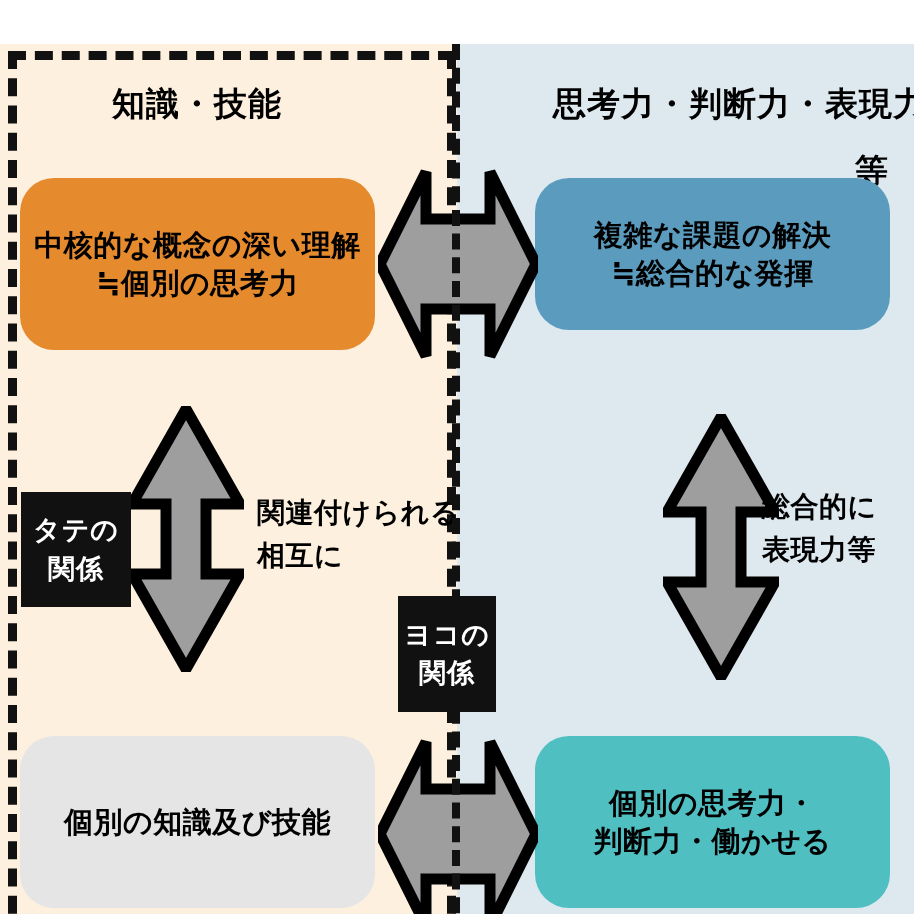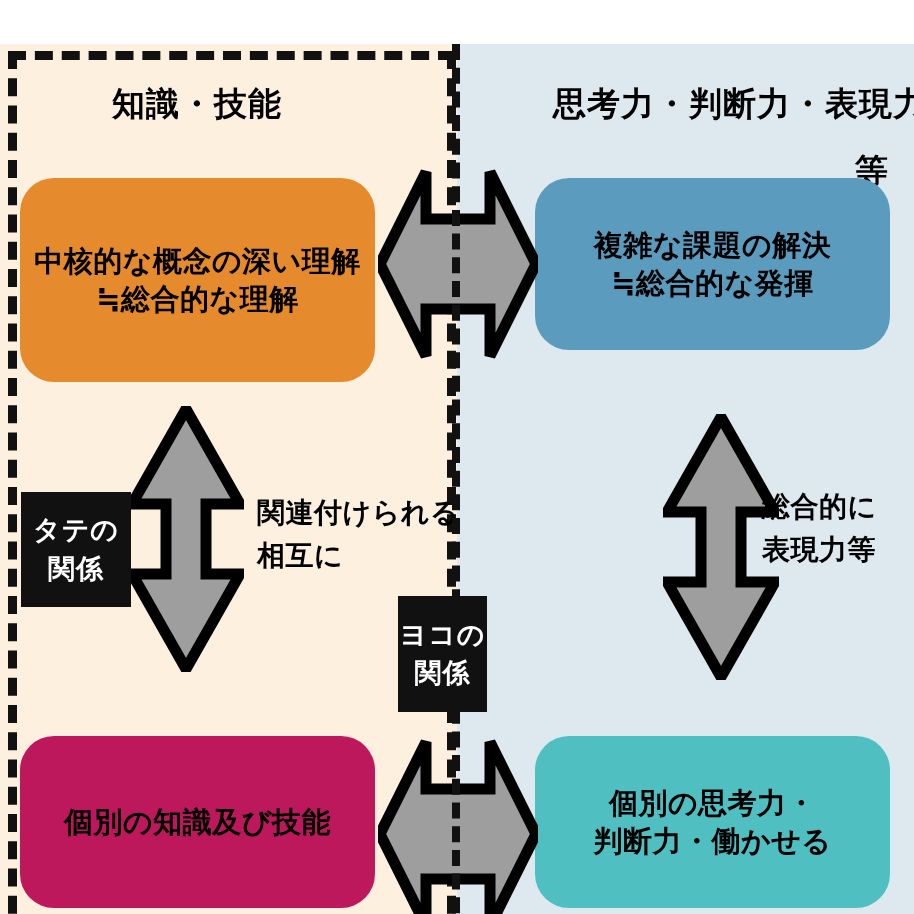--- a/index.html
+++ b/index.html
@@ -51,32 +51,32 @@
     justify-content: center;
     border-radius: 34px;
     color: #000000;
     text-align: center;
     line-height: 1.32;
     letter-spacing: 0.5px;
   }
   .box .line { display: block; white-space: nowrap; }
 
   #box-core-concept {
-    left: 20px;  top: 134px;  width: 355px; height: 204px;
+    left: 20px;  top: 134px;  width: 355px; height: 172px;
     background: #e68a2e;
     font-size: 29px; font-weight: 700; justify-content: center;
   }
   #box-complex-task {
-    left: 535px; top: 134px;  width: 355px; height: 172px;
+    left: 535px; top: 134px;  width: 355px; height: 152px;
     background: #5b9cbe;
     font-size: 29px; font-weight: 700;
   }
   #box-individual-knowledge {
     left: 20px;  top: 692px;  width: 355px; height: 172px;
-    background: #be185d;
+    background: #e5e5e5;
     font-size: 29px; font-weight: 700;
   }
   #box-individual-thinking {
     left: 535px; top: 692px;  width: 355px; height: 172px;
     background: #50bfc2;
     font-size: 29px; font-weight: 700;
   }
 
   
   .heading {
@@ -105,21 +105,21 @@
     align-items: center;
     justify-content: center;
     font-size: 27px;
     font-weight: 700;
     line-height: 1.42;
     letter-spacing: 1px;
     text-align: center;
     z-index: 6;
   }
   #tag-vertical   { left: 21px;  top: 448px; width: 110px; height: 115px; }
-  #tag-horizontal { left: 398px; top: 552px; width: 89px; height: 116px; }
+  #tag-horizontal { left: 398px; top: 552px; width: 98px; height: 116px; }
 
   
   .annotation {
     position: absolute;
     color: #000000;
     font-size: 28px;
     font-weight: 700;
     line-height: 1.52;
     white-space: nowrap;
     letter-spacing: 0.5px;
@@ -157,21 +157,21 @@
   <div class="dashed-frame"></div>
 
   <div class="heading" id="heading-knowledge">知識・技能</div>
 
   <div class="heading" id="heading-thinking">思考力・判断力・表現力</div>
 
   <div id="heading-thinking-tail">等</div>
 
   <div class="box" id="box-core-concept">
     <span class="line">中核的な概念の深い理解</span>
-    <span class="line">≒総合的な理解</span>
+    <span class="line">≒個別の思考力</span>
   </div>
 
   <div class="box" id="box-complex-task">
     <span class="line">複雑な課題の解決</span>
     <span class="line">≒総合的な発揮</span>
   </div>
 
   <div class="box" id="box-individual-knowledge">
     <span class="line">個別の知識及び技能</span>
   </div>

